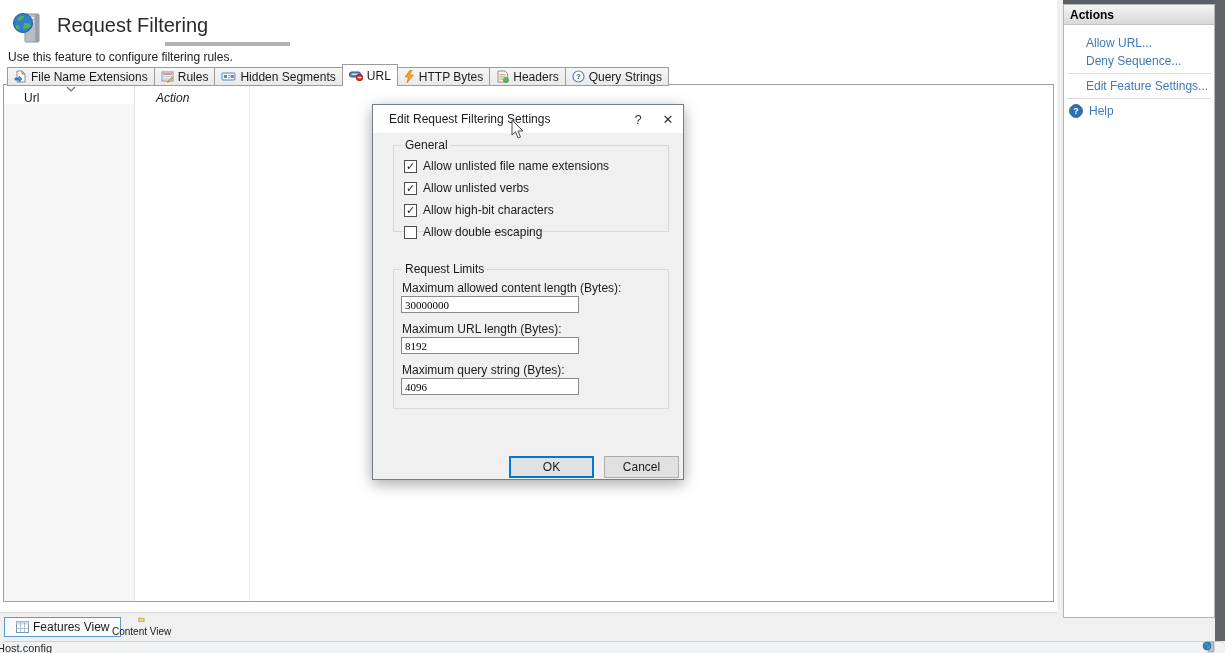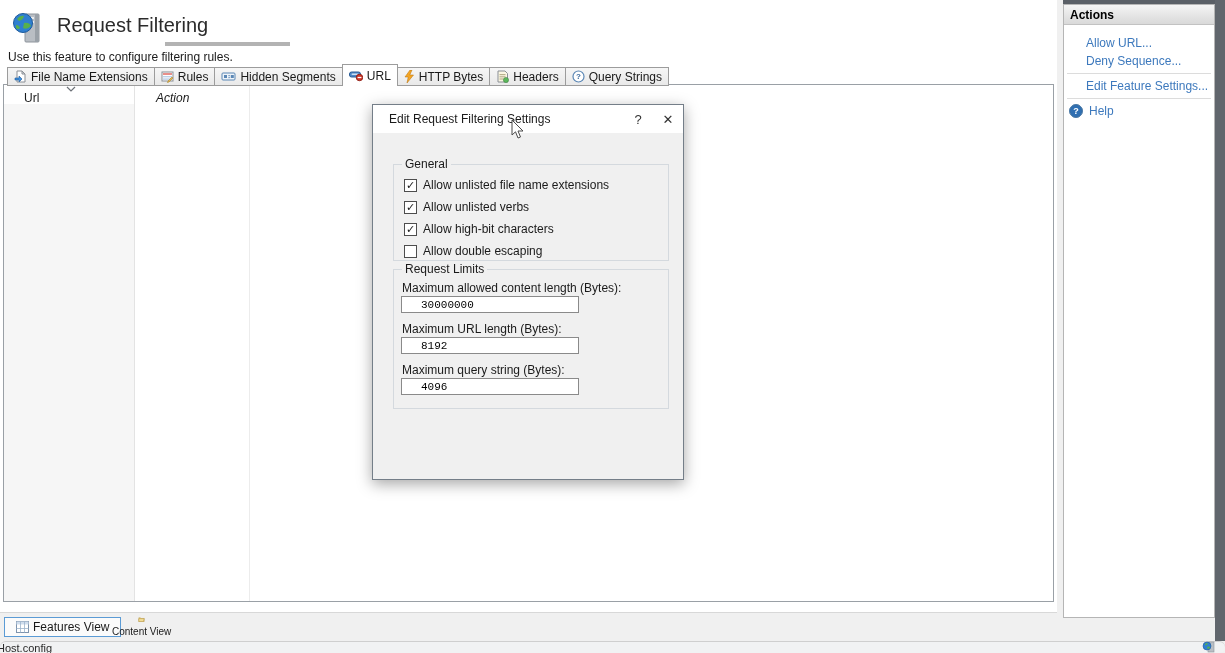--- a/index.html
+++ b/index.html
@@ -34,31 +34,31 @@
 
   
   .dialog { position:absolute; left:372px; top:104px; width:312px; height:376px;
             background:#f0f0f0; border:1px solid #747e88; box-shadow:0 4px 14px rgba(0,0,0,.35); z-index:10; }
   .dlg-titlebar { position:absolute; left:0; top:0; width:100%; height:28px; background:#fff;
                   display:flex; align-items:center; }
   .dlg-title { font-size:12px; padding-left:16px; flex:1; }
   .dlg-btn { width:30px; height:26px; display:flex; align-items:center; justify-content:center;
              font-size:13px; color:#333; cursor:default; }
   .group { position:absolute; border:1px solid #d4d9de; }
-  .group-general { left:20px; top:59px; width:276px; height:97px;text-align:center; }
+  .group-general { left:20px; top:40px; width:276px; height:87px;text-align:center; }
   .group-limits  { left:20px; top:164px; width:276px; height:140px; }
   .group-label { position:absolute; top:-8px; left:8px; background:#f0f0f0; padding:0 3px; font-size:12px; }
   .cb-row { position:absolute; left:10px; display:flex; align-items:center; gap:6px; }
   .cb { width:13px; height:13px; background:#fff; border:1px solid #4d4d4d; font-size:11px;
         line-height:11px; text-align:center; color:#1a1a1a; }
   .cb.checked::after { content:"✓"; }
   .cb-label { font-size:12px; }
   .fld-label { position:absolute; left:8px; font-size:12px; }
   .fld-input { position:absolute; left:7px; width:178px; height:17px; border:1px solid #8a8a8a;
-               font-size:11px; font-family:Liberation Mono, monospace; padding-left:19px; background:#fff; }
+               font-size:11px; font-family:Liberation Serif, serif; padding-left:3px; background:#fff; }
   .dlg-btnrow { position:absolute; left:0; top:351px; width:100%; height:22px; }
   .btn { position:absolute; height:22px; background:#e1e1e1; border:1px solid #adadad;
          font-size:12px; font-family:"Liberation Sans",sans-serif; text-align:center; line-height:20px; cursor:default; }
   .btn-ok { left:136px; width:85px; border:1px solid #0078d7; box-shadow:inset 0 0 0 1px #0078d7; }
   .btn-cancel { left:231px; width:75px; }
 
   .cursor { position:absolute; left:510px; top:119px; z-index:20; }
 
   
   .viewbar { position:absolute; left:0; top:612px; width:1057px; height:29px; background:#f0f0f0;
@@ -209,20 +209,24 @@
   <div class="group group-limits">
     <span class="group-label">Request Limits</span>
     <div class="fld-label" style="top:11px">Maximum allowed content length (Bytes):</div>
     <input class="fld-input" style="top: 26px;" value="30000000">
     <div class="fld-label" style="top:52px">Maximum URL length (Bytes):</div>
     <input class="fld-input" style="top: 67px;" value="8192">
     <div class="fld-label" style="top:93px">Maximum query string (Bytes):</div>
     <input class="fld-input" style="top: 108px;" value="4096">
   </div>
 
+  <div class="dlg-btnrow">
+    <div class="btn btn-ok">OK</div>
+    <div class="btn btn-cancel">Cancel</div>
+  </div>
 </div>
 
 <svg class="cursor" width="16" height="22" viewBox="0 0 16 22">
   <path d="M2 1 L2 16 L5.5 12.8 L8 19 L10.5 18 L8 12 L13 12 Z" fill="#fff" stroke="#4a4a4a" stroke-width="1"></path>
 </svg>
 
 <div class="viewbar">
   <div class="btn-featview">
     <svg width="13" height="12" viewBox="0 0 13 12">
       <rect x="0.5" y="0.5" width="12" height="11" fill="#fff" stroke="#7d93ad"></rect>

